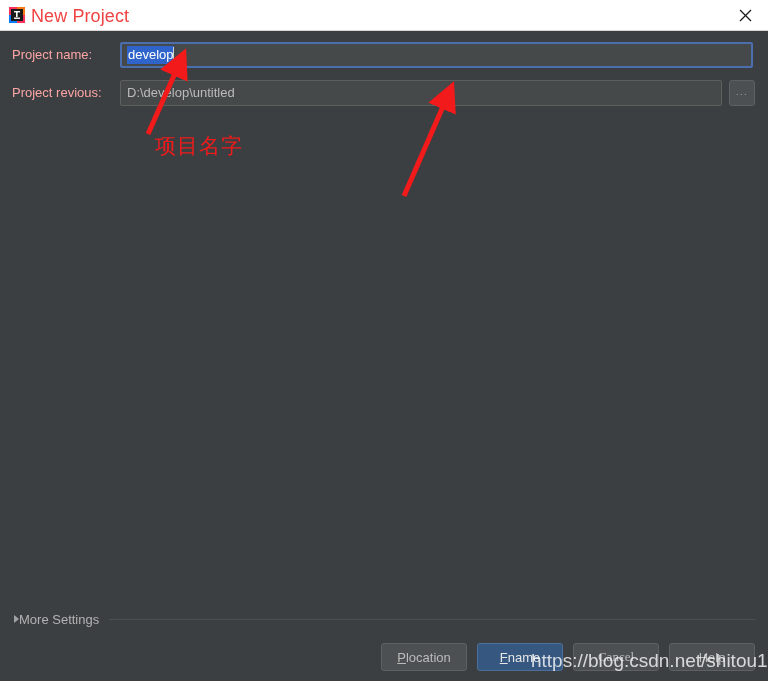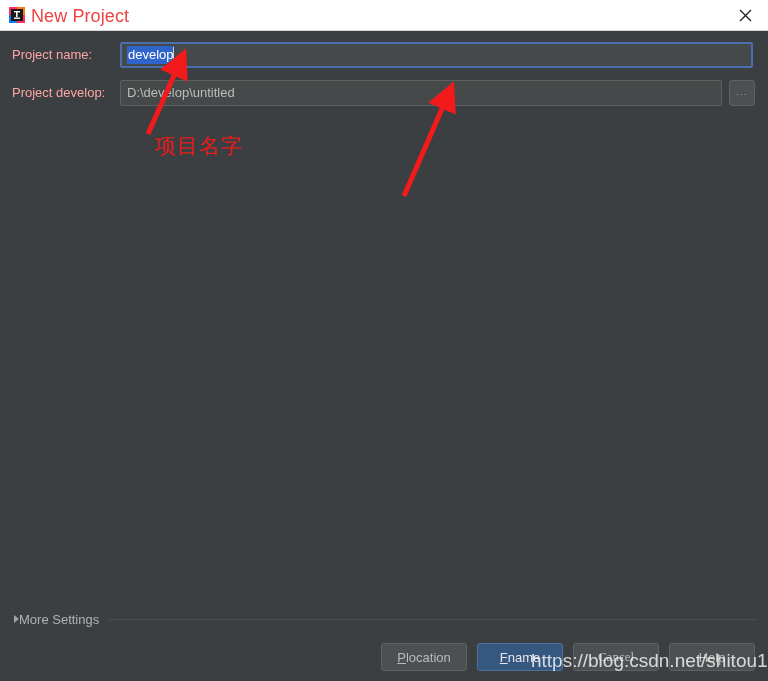--- a/index.html
+++ b/index.html
@@ -280,21 +280,21 @@
   <div class="dialog-body">
 
     <div class="form-row row-name">
       <span class="field-label">Project name:</span>
       <div class="text-field focused">
         <span class="sel-text">develop</span><span class="caret"></span>
       </div>
     </div>
 
     <div class="form-row row-location">
-      <span class="field-label">Project develop:</span>
+      <span class="field-label">Project revious:</span>
       <div class="text-field narrow">D:\develop\untitled</div>
       <div class="browse-btn">
         <span class="dots">...</span>
       </div>
     </div>
 
     <div class="more-settings">
       <span class="ms-arrow"></span>
       <span class="ms-label">More Settings</span>
       <span class="ms-line"></span>

